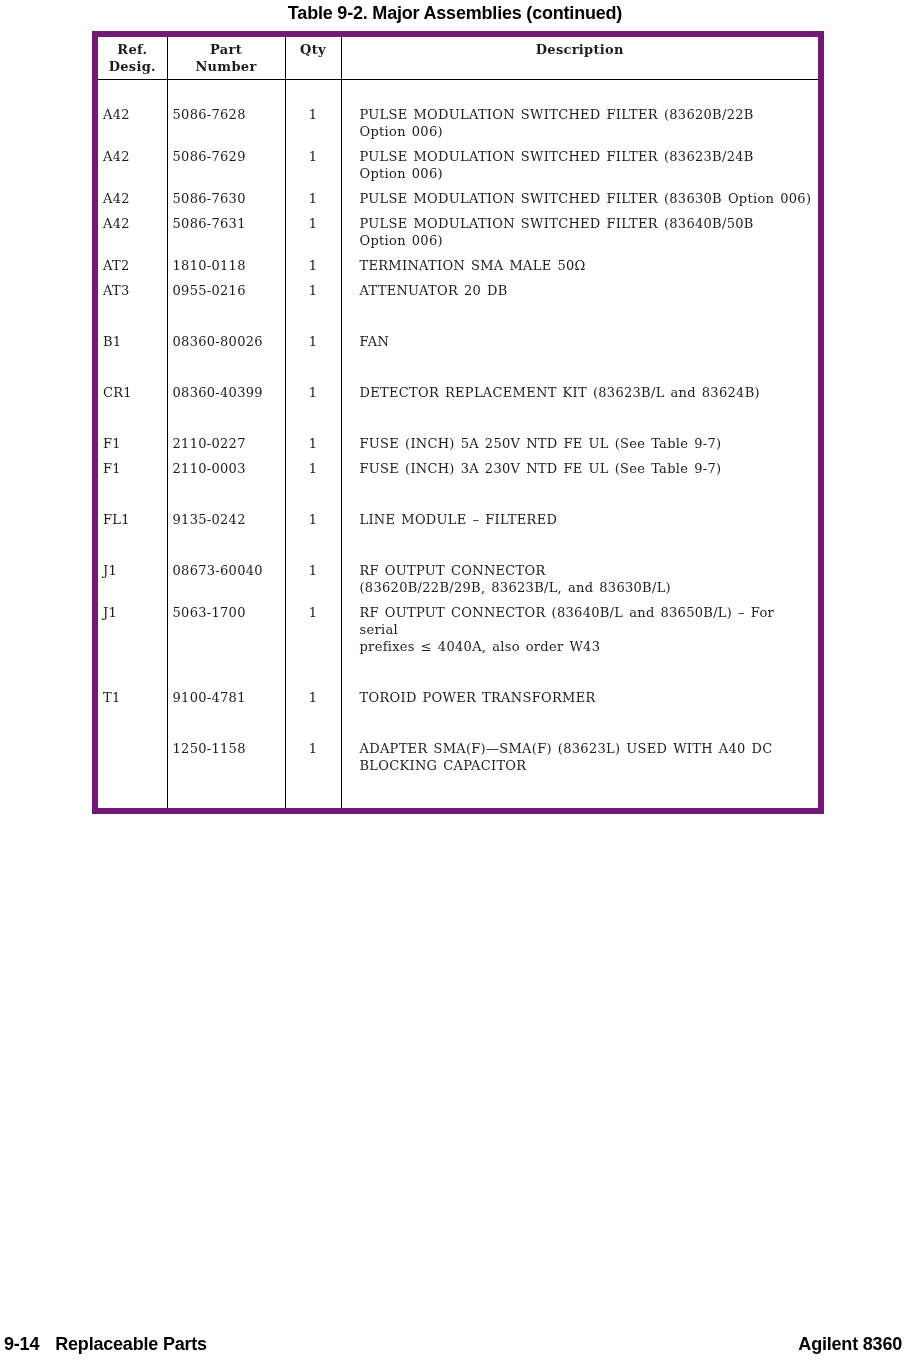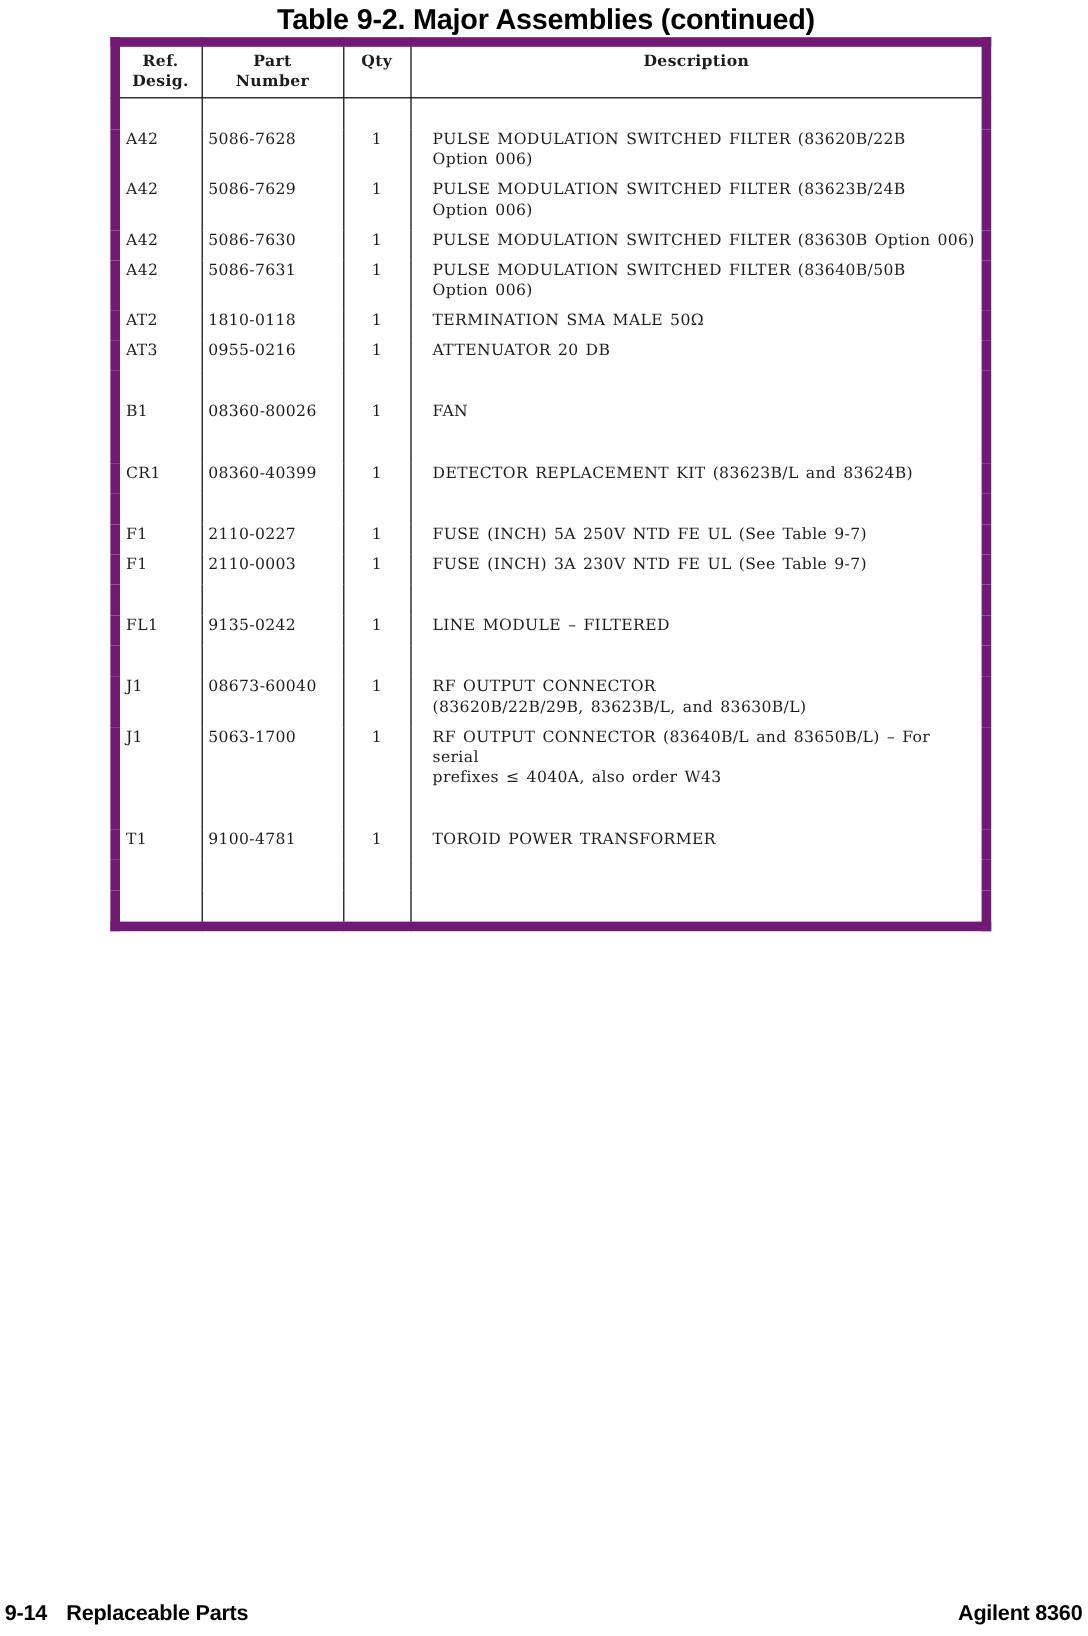--- a/index.html
+++ b/index.html
@@ -17,34 +17,34 @@
     color: #1c1c1c;
   }
   .page-title {
     position: absolute;
     top: 3px;
     left: 92px;
     width: 726px;
     text-align: center;
     font-family: "Liberation Sans", sans-serif;
     font-weight: bold;
-    font-size: 24px;
+    font-size: 18px;
     letter-spacing: -0.2px;
     color: #000000;
   }
   .table-wrap {
     position: absolute;
     top: 31px;
     left: 92px;
   }
   table.parts {
     border-collapse: collapse;
     width: 726px;
     table-layout: fixed;
-    border: 8px solid #701a75;
+    border: 6px solid #701a75;
   }
   table.parts th,
   table.parts td {
     border-left: 1px solid #000000;
     border-right: 1px solid #000000;
     vertical-align: top;
     font-size: 13px;
     line-height: 17px;
     letter-spacing: 0.3px;
     word-spacing: 1.5px;
@@ -249,20 +249,27 @@
             <td class="part">9100-4781</td>
             <td class="qty">1</td>
             <td class="desc">TOROID POWER TRANSFORMER</td>
           </tr>
           <tr class="spacer">
             <td></td>
             <td></td>
             <td></td>
             <td></td>
           </tr>
+          <tr>
+            <td class="ref"></td>
+            <td class="part">1250-1158</td>
+            <td class="qty">1</td>
+            <td class="desc">ADAPTER SMA(F)—SMA(F) (83623L) USED WITH A40 DC
+BLOCKING CAPACITOR</td>
+          </tr>
           <tr class="spacer">
             <td></td>
             <td></td>
             <td></td>
             <td></td>
           </tr>
         </tbody>
     </table>
   </div>
 

